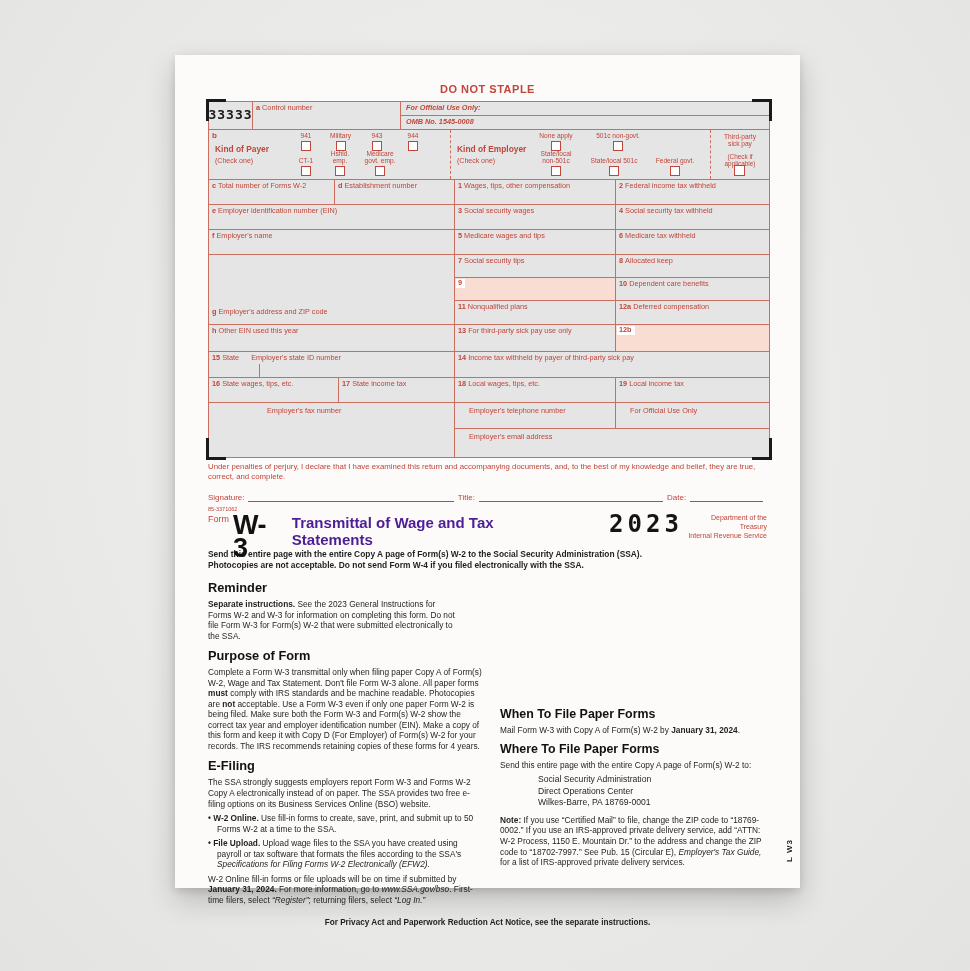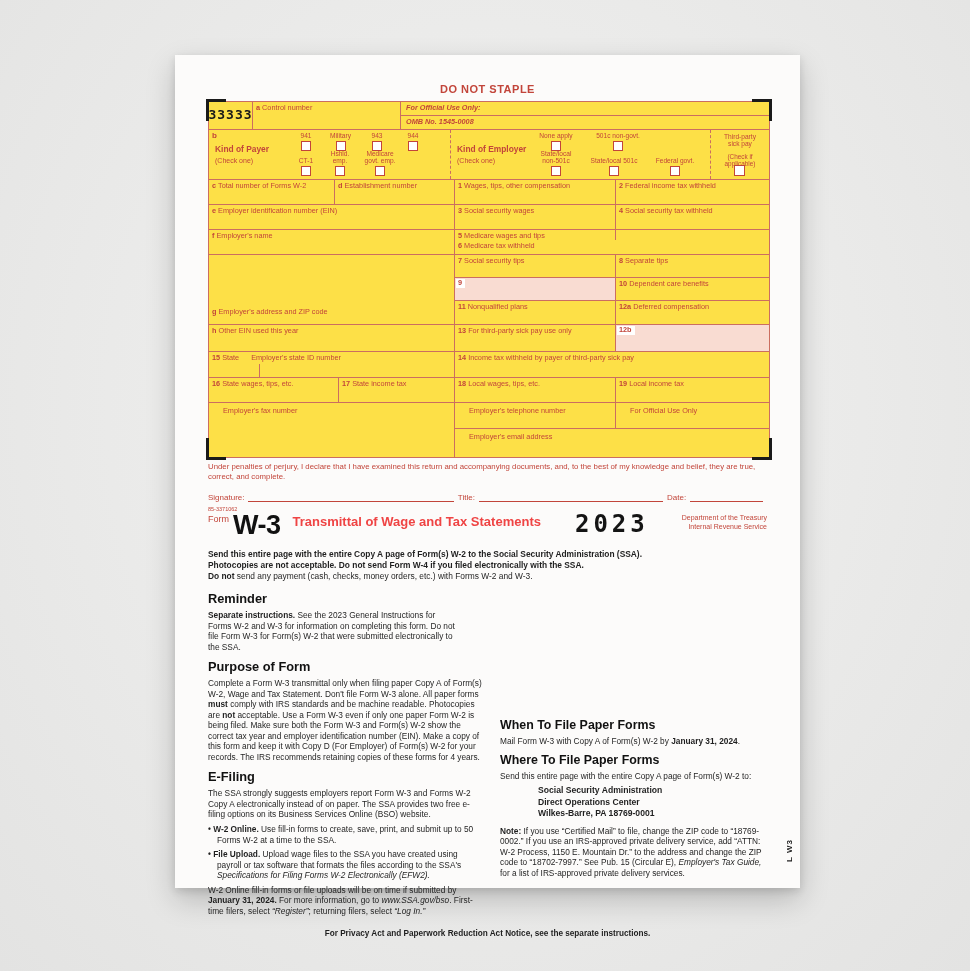--- a/index.html
+++ b/index.html
@@ -27,21 +27,21 @@
   
   .donotstaple{
     margin-top:28px;text-align:center;color:var(--red);
     font-weight:700;font-size:11px;letter-spacing:.5px;
   }
   
   .formgrid{
     position:relative;margin:6px 30px 0 33px;
     border:1px solid var(--line);
     color:var(--red);font-size:7.3px;line-height:1.15;
-    background:#fde047;
+    background:#e5e5e5;
   }
   .rowA{display:flex;height:28px;border-bottom:1px solid var(--line);}
   .c33333{
     width:44px;border-right:1px solid var(--line);
     display:flex;align-items:center;justify-content:center;
     font-family:"DejaVu Sans Mono", monospace;font-weight:700;
     font-size:13px;letter-spacing:1px;color:#1a1a1a;
   }
   .ctrlbox{width:148px;border-right:1px solid var(--line);padding:2px 3px;}
   .officialbox{flex:1;display:flex;flex-direction:column;font-style:italic;}
@@ -89,38 +89,38 @@
   .perjury{margin:4px 33px 0;color:var(--red);font-size:7.8px;line-height:1.3;max-width:585px;}
   .sigrow{margin:8px 33px 0;display:flex;align-items:flex-end;color:var(--red);font-size:8px;height:12px;}
   .sigline{border-bottom:1px solid var(--red);height:11px;margin:0 4px;}
   .sp1{flex:203;} .sp2{flex:182;} .sp3{flex:72;}
   .siglbl{white-space:nowrap;}
   
   .titlerow{position:relative;margin:12px 33px 0;display:flex;height:30px;}
   .smallcode{position:absolute;left:0;top:-8px;font-size:5.5px;color:var(--red);}
   .formword{color:var(--red);font-size:9px;padding-bottom:5px;margin-right:4px;}
   .formnum{color:#111;font-size:27px;font-weight:700;line-height:.85;margin-right:12px;letter-spacing:-.5px;}
-  .formtitle{color:#ef4444;font-size:13px;font-weight:700;padding-bottom:4px;}
+  .formtitle{color:#4c1d95;font-size:15px;font-weight:700;padding-bottom:4px;}
   .year{font-family:"DejaVu Sans Mono", monospace;font-weight:700;font-size:24px;line-height:.9;letter-spacing:4px;color:#141414;margin-left:34px;}
   .dept{margin-left:auto;color:var(--red);font-size:7px;line-height:1.25;text-align:right;white-space:pre-line;padding-bottom:3px;}
   
   .intro{margin:5px 33px 0;color:var(--ink);font-size:8.4px;line-height:1.3;}
   .intro .b{font-weight:700;}
   .columns{margin:2px 33px 0;display:flex;color:var(--ink);}
   .colL{flex:0 0 284px;}
   .colR{flex:1;padding-left:8px;padding-top:128px;}
   .columns p{margin:0 0 4px;font-size:8.3px;line-height:1.27;}
   .colL h2{margin:7px 0 4px;font-size:12.8px;color:#111;}
   .colR h3{margin:6px 0 4px;font-size:12.4px;color:#111;}
   .rem-p{max-width:248px;}
   .pur-p{max-width:274px;}
   .efi-p{max-width:272px;}
   .bullet{padding-left:9px;text-indent:-9px;max-width:272px;}
   .bullet::before{content:"• ";font-weight:700;}
-  .address{font-weight:700;margin-left:38px !important;font-size:8.6px !important;line-height:1.35 !important;white-space:pre-line;}
+  .address{font-weight:400;margin-left:38px !important;font-size:8.6px !important;line-height:1.35 !important;white-space:pre-line;}
   .note-p{margin-top:6px !important;}
   .privacy{margin-top:9px;text-align:center;font-weight:700;font-size:8.2px;color:var(--ink);}
   .sidecode{
     position:absolute;right:6px;bottom:26px;
     writing-mode:vertical-rl;transform:rotate(180deg);
     font-size:8px;font-weight:700;color:#222;letter-spacing:1px;
   }
 </style>
 </head>
 <body>
@@ -242,41 +242,41 @@
           <div class="lrow row15" style="height:26px;text-align:right;">
             <span class="num">15</span>
               <span>State</span>
               <span class="stateid">Employer's state ID number</span>
             <div class="tick"></div>
           </div>
           <div class="lrow" style="height:25px;">
             <div class="lblcell" style="width:130px;border-right:1px solid var(--line);"><span class="num">16</span><span>State wages, tips, etc.</span></div>
             <div class="lblcell" style="flex:1;"><span class="num">17</span><span>State income tax</span></div>
           </div>
-          <div class="lrow lblcell indent" style="height:28px;">
+          <div class="lrow lblcell indent" style="height:28px;margin-left:44px;">
               <span>Employer's fax number</span>
             </div>
         </div>
 
         <div class="rightcol">
           <div class="rrow" style="height:25px;">
             <div class="rcl lblcell"><span class="num">1</span><span>Wages, tips, other compensation</span></div>
             <div class="rcr lblcell"><span class="num">2</span><span>Federal income tax withheld</span></div>
           </div>
           <div class="rrow" style="height:25px;">
             <div class="rcl lblcell"><span class="num">3</span><span>Social security wages</span></div>
             <div class="rcr lblcell"><span class="num">4</span><span>Social security tax withheld</span></div>
           </div>
-          <div class="rrow" style="height:25px;flex-direction:column;">
+          <div class="rrow" style="height:25px;">
             <div class="rcl lblcell"><span class="num">5</span><span>Medicare wages and tips</span></div>
             <div class="rcr lblcell"><span class="num">6</span><span>Medicare tax withheld</span></div>
           </div>
           <div class="rrow" style="height:23px;">
             <div class="rcl lblcell"><span class="num">7</span><span>Social security tips</span></div>
-            <div class="rcr lblcell"><span class="num">8</span><span>Separate tips</span></div>
+            <div class="rcr lblcell"><span class="num">8</span><span>Allocated keep</span></div>
           </div>
           <div class="rrow" style="height:23px;">
             <div class="rcl shade"><span class="chip">9</span></div>
             <div class="rcr lblcell"><span class="num">10</span><span>Dependent care benefits</span></div>
           </div>
           <div class="rrow" style="height:24px;">
             <div class="rcl lblcell"><span class="num">11</span><span>Nonqualified plans</span></div>
             <div class="rcr lblcell"><span class="num">12a</span><span>Deferred compensation</span></div>
           </div>
           <div class="rrow" style="height:27px;">
@@ -318,21 +318,20 @@
       <span class="formnum">W-3</span>
       <span class="formtitle">Transmittal of Wage and Tax Statements</span>
       <span class="year">2023</span>
       <span class="dept">Department of the Treasury
 Internal Revenue Service</span>
     </div>
 
     <div class="intro">
       <div class="b">Send this entire page with the entire Copy A page of Form(s) W-2 to the Social Security Administration (SSA).</div>
       <div class="b">Photocopies are not acceptable. Do not send Form W-4 if you filed electronically with the SSA.</div>
-      <div><span style="font-weight: 700;">Do not</span><span> send any payment (cash, checks, money orders, etc.) with Forms W-2 and W-3.</span></div>
     </div>
 
     <div class="columns">
       <div class="colL">
         <h2>Reminder</h2>
         <p class="rem-p"><span style="font-weight: 700;">Separate instructions.</span><span> See the 2023 General Instructions for Forms W-2 and W-3 for information on completing this form. Do not file Form W-3 for Form(s) W-2 that were submitted electronically to the SSA.</span></p>
         <h2>Purpose of Form</h2>
         <p class="pur-p"><span>Complete a Form W-3 transmittal only when filing paper Copy A of Form(s) W-2, Wage and Tax Statement. Don't file Form W-3 alone. All paper forms </span><span style="font-weight: 700;">must</span><span> comply with IRS standards and be machine readable. Photocopies are </span><span style="font-weight: 700;">not</span><span> acceptable. Use a Form W-3 even if only one paper Form W-2 is being filed. Make sure both the Form W-3 and Form(s) W-2 show the correct tax year and employer identification number (EIN). Make a copy of this form and keep it with Copy D (For Employer) of Form(s) W-2 for your records. The IRS recommends retaining copies of these forms for 4 years.</span></p>
         <h2>E-Filing</h2>
         <p class="efi-p">The SSA strongly suggests employers report Form W-3 and Forms W-2 Copy A electronically instead of on paper. The SSA provides two free e-filing options on its Business Services Online (BSO) website.</p>

